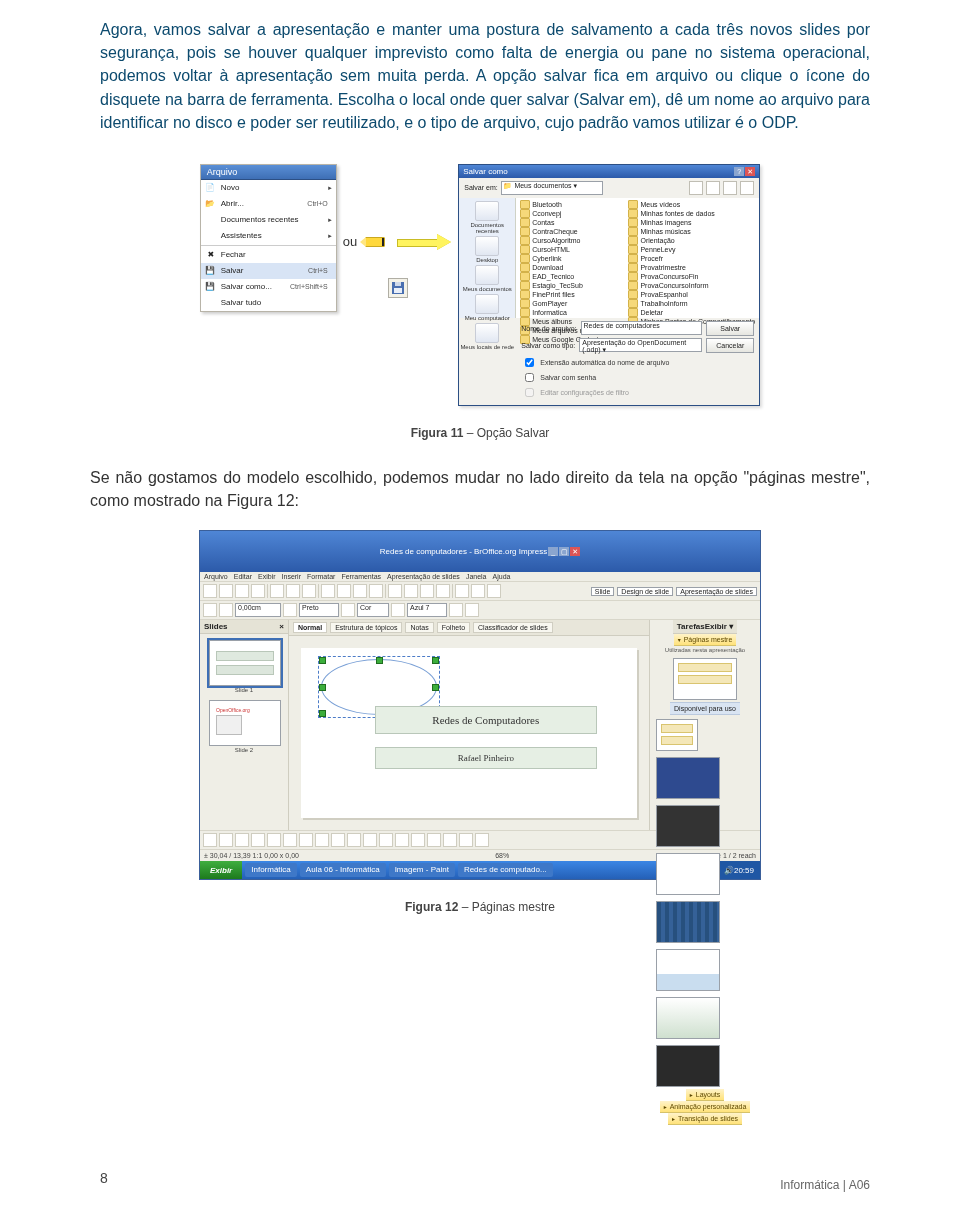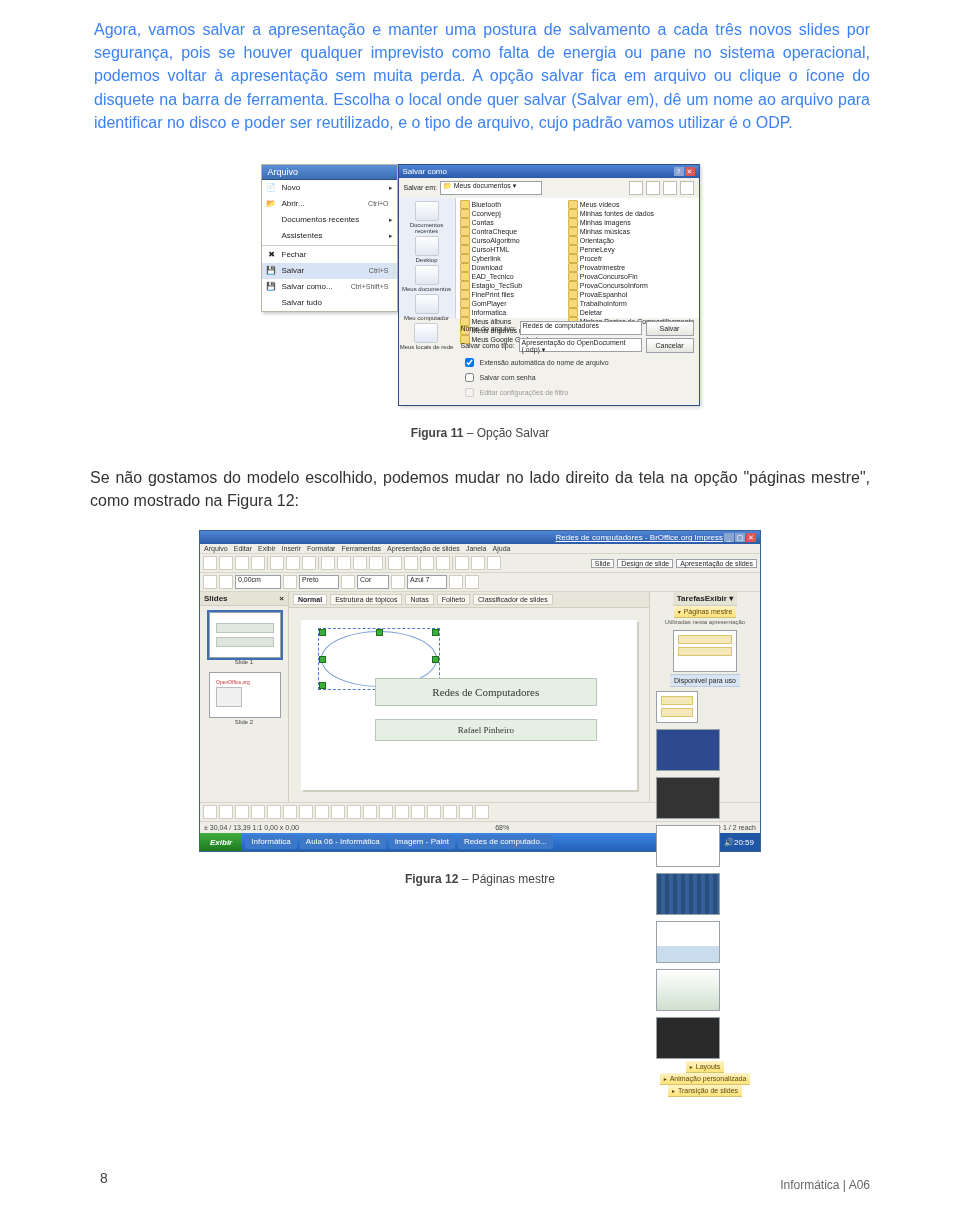--- a/index.html
+++ b/index.html
@@ -14,22 +14,22 @@
     width: 960px;
     padding: 18px 90px 0 90px;
     box-sizing: border-box;
     position: relative;
     min-height: 1208px;
   }
   .body-text {
     font-size: 16px;
     line-height: 1.45;
     text-align: justify;
-    color: #3b82f6;
-    margin: 0 0 30px 4px;
+    color: #0c4a6e;
+    margin: 0 0 30px 10px;
   }
   .figure-wrap {
     text-align: center;
     margin: 10px 0 20px 0;
   }
   .fig-caption {
     font-size: 12px;
     color: #444;
     margin-top: 20px;
   }
@@ -196,22 +196,22 @@
   .impress {
     width: 560px;
     margin: 0 auto;
     border:1px solid #3a5f9a;
     background:#efeee6;
     font-size:7px;
     text-align:left;
   }
   .imp-title{
     background:linear-gradient(#4f86d6,#2c5aa9);
-    color:#fff; padding:2px 4px; font-size:8px;
-    display:flex; justify-content:flex-end;text-decoration:underline;
+    color:#fff; padding:16px 4px; font-size:8px;
+    display:flex; justify-content:center;
   }
   .imp-title .wbtns span{
     display:inline-block; width:10px; height:9px; background:#d55; color:#fff;
     text-align:center; line-height:9px; margin-left:1px; font-size:7px;
   }
   .imp-title .wbtns span.h{ background:#8aa5cf; }
   .imp-menu{
     background:#efeee6; padding:1px 4px; color:#333;
     border-bottom:1px solid #d8d6ca;
   }
@@ -420,20 +420,33 @@
             </div>
             <div class="menu-item">
               <span class="mi-icon"></span>
               <span class="mi-label">Salvar tudo</span>
               <span class="mi-short"></span>
               <span class="arrow"></span>
             </div>
           </div>
       </div>
 
+      <div class="ou-and-arrow">
+        <div class="ou-row">
+          <span class="ou-label">ou</span>
+          <span class="pencil"></span>
+          <span class="arrow-right">
+            <span class="shaft"></span>
+              <span class="head"></span>
+          </span>
+        </div>
+        <div class="floppy">
+            <div class="floppy-inner"></div>
+          </div>
+      </div>
 
       <div class="saveas">
         <div class="saveas-title">
           <span>Salvar como</span>
           <span class="btns"><span class="h">?</span><span>✕</span></span>
         </div>
         <div class="saveas-bar">
           <span>Salvar em:</span>
           <span class="select-like" style="width:96px">📁 <span>Meus documentos</span> ▾</span>
           <span style="flex:1"></span>

